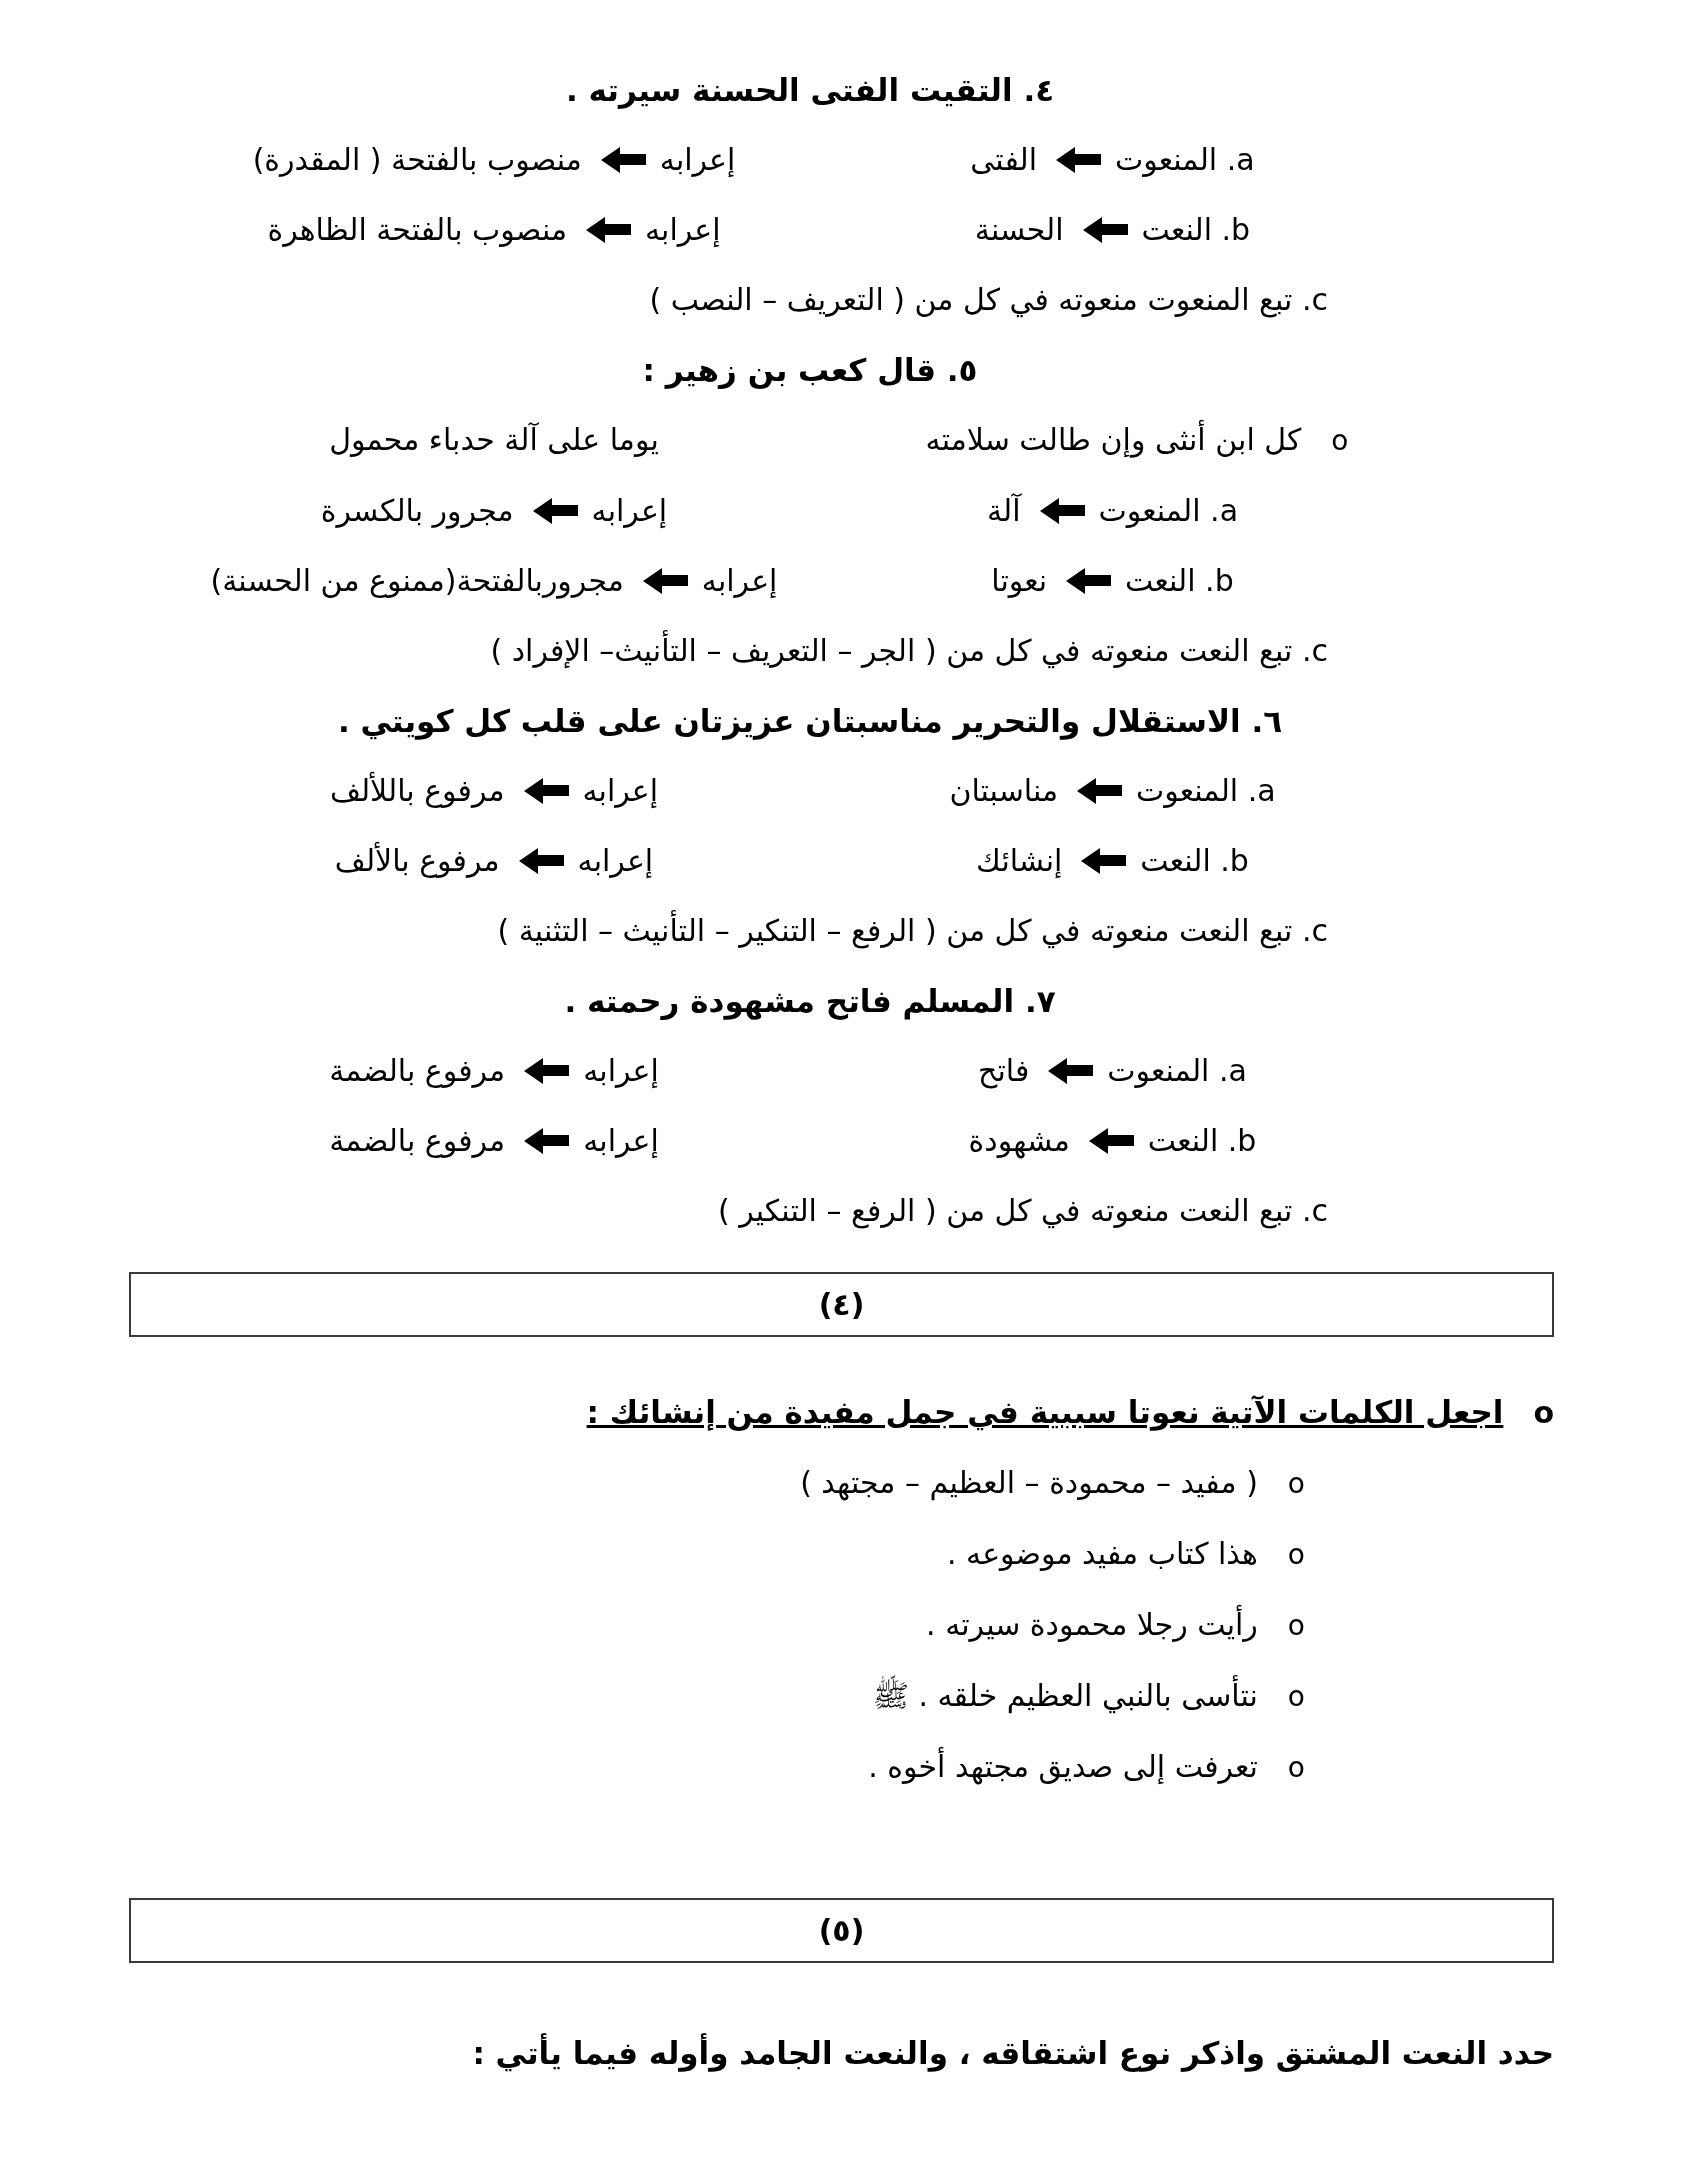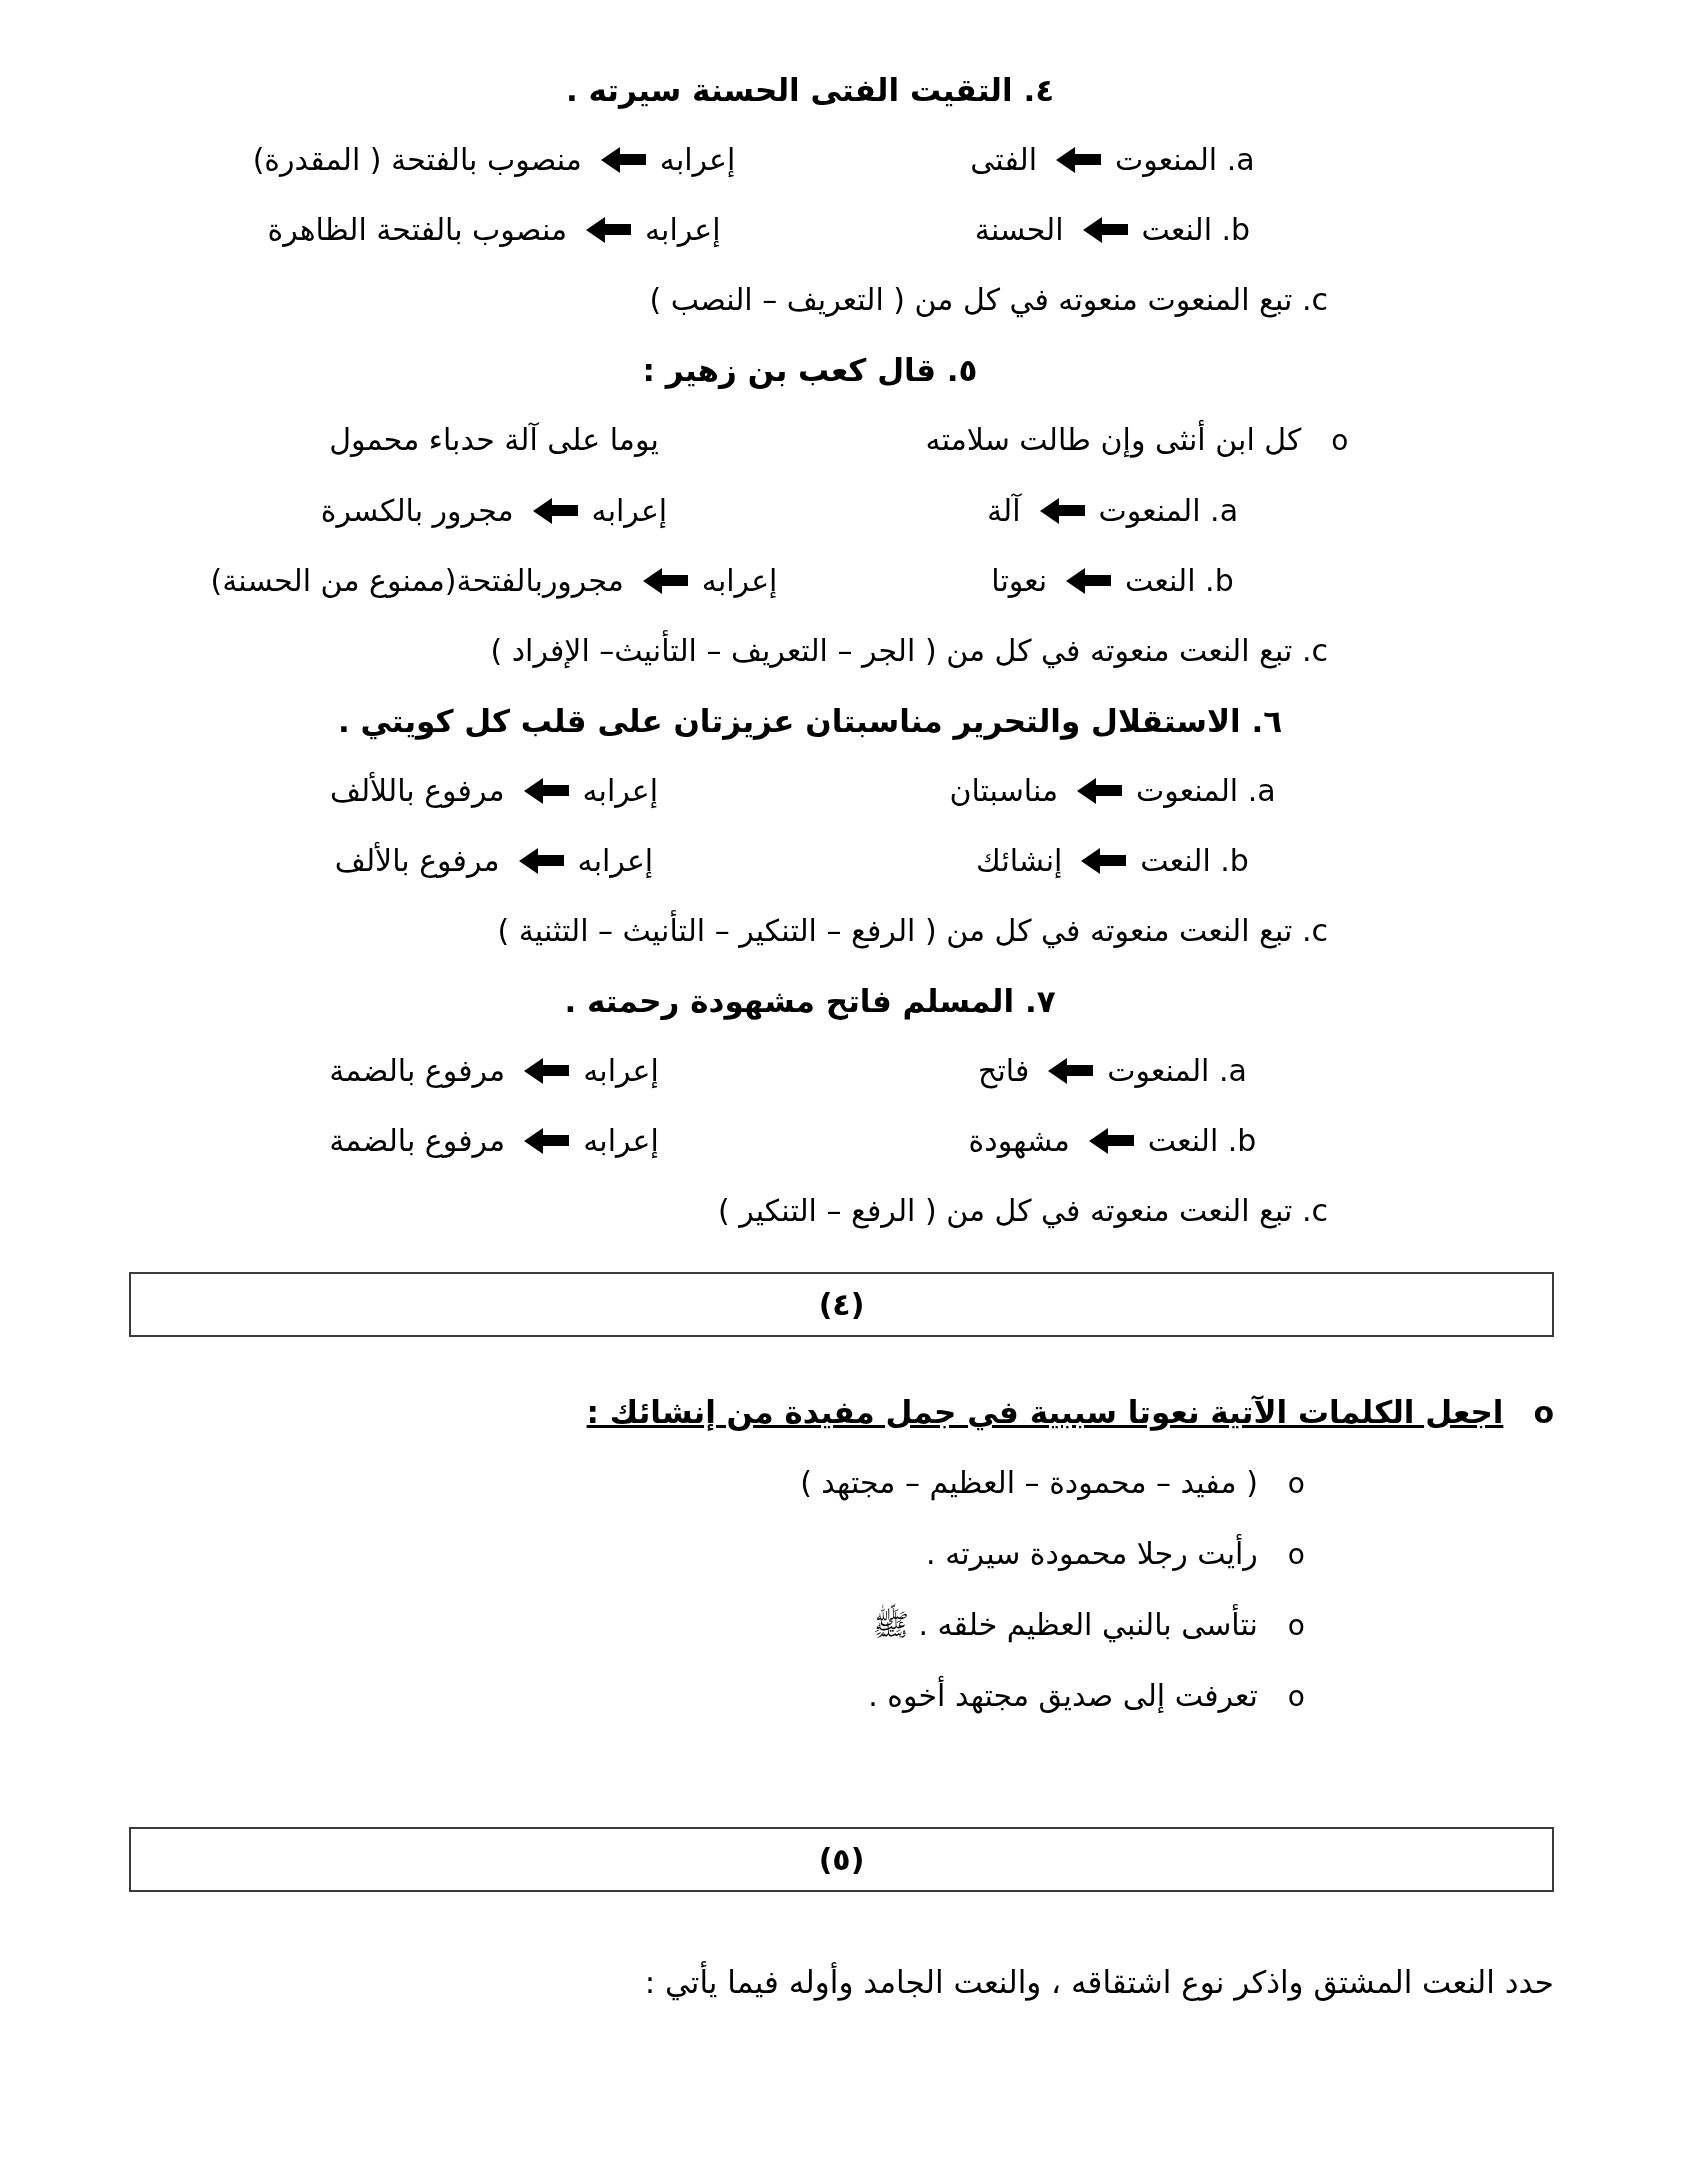--- a/index.html
+++ b/index.html
@@ -87,21 +87,21 @@
     white-space: nowrap;
     text-decoration: underline;
   }
   .sub-bullet {
     font-size: 30px;
     line-height: 70px;
     margin-right: 249px;
     white-space: nowrap;
   }
   .final-instruction {
-    font-weight: 400;
+    font-weight: 700;
     font-size: 31px;
     line-height: 70px;
     white-space: nowrap;
   }
 </style>
 </head>
 <body>
 
 <div class="page">
 
@@ -180,20 +180,23 @@
 
   <section>
     <div class="bullet-heading">
       <span class="bullet bullet-bold">o</span><span>اجعل الكلمات الآتية نعوتا سببية في جمل مفيدة من إنشائك :</span>
     </div>
 
     <div class="sub-bullet">
       <span class="bullet">o</span><span>( مفيد – محمودة – العظيم – مجتهد )</span>
     </div>
     <div class="sub-bullet">
+      <span class="bullet">o</span><span>هذا كتاب مفيد موضوعه .</span>
+    </div>
+    <div class="sub-bullet">
       <span class="bullet">o</span><span>رأيت رجلا محمودة سيرته .</span>
     </div>
     <div class="sub-bullet">
       <span class="bullet">o</span><span>نتأسى بالنبي العظيم خلقه . ﷺ</span>
     </div>
     <div class="sub-bullet">
       <span class="bullet">o</span><span>تعرفت إلى صديق مجتهد أخوه .</span>
     </div>
   </section>
 

